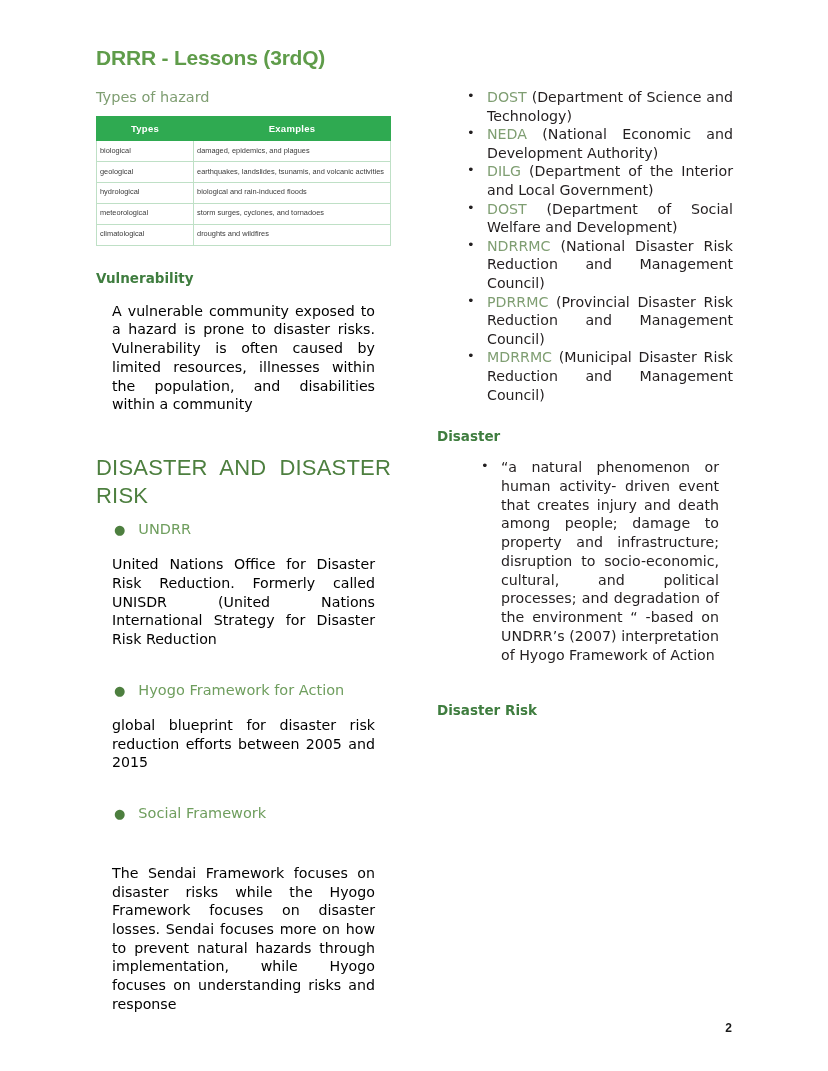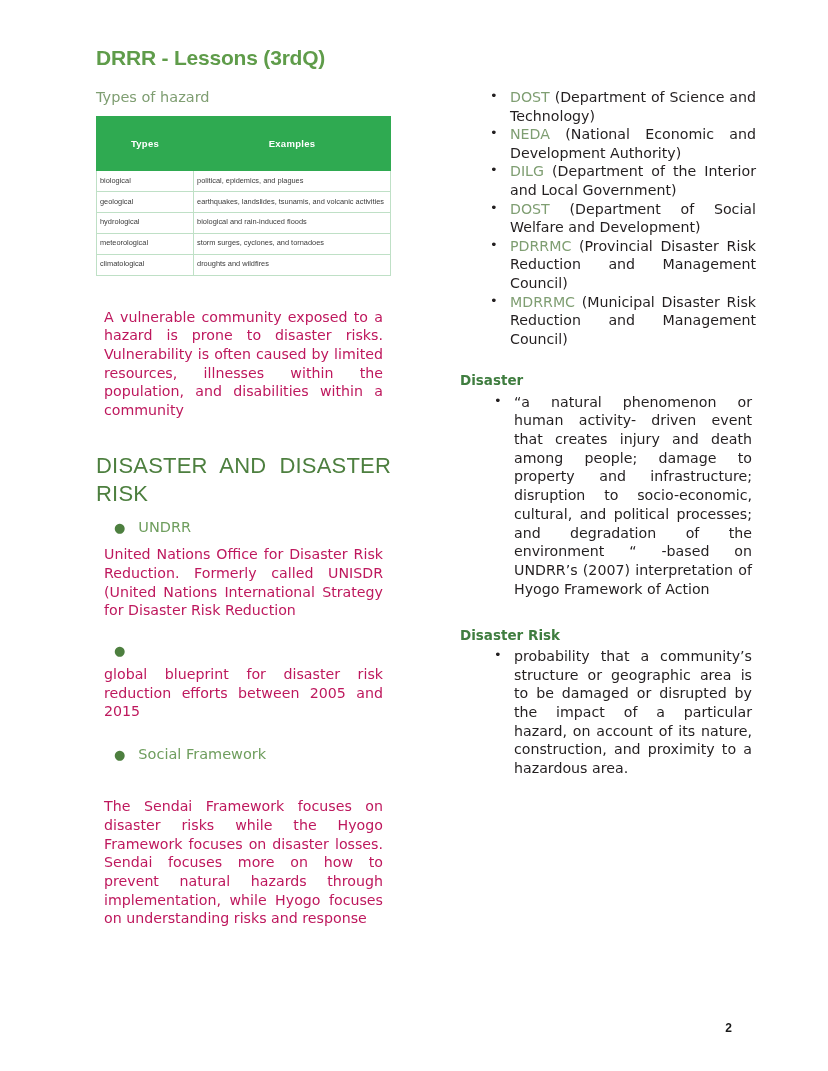--- a/index.html
+++ b/index.html
@@ -38,21 +38,21 @@
     height: 900px;
   }
   .col-left {
     position: absolute;
     left: 96px;
     top: 0;
     width: 295px;
   }
   .col-right {
     position: absolute;
-    left: 460px;
+    left: 437px;
     top: 0;
     width: 296px;
   }
 
   
   .label-sage {
     font-family: "DejaVu Sans", sans-serif;
     font-size: 14.5px;
     color: #7f9e72;
     line-height: 1.25;
@@ -74,22 +74,22 @@
     text-align: justify;
     text-align-last: left;
     margin: 0;
     letter-spacing: 0.2px;
   }
   .body {
     font-size: 14.2px;
     line-height: 1.32;
     text-align: justify;
     text-align-last: left;
-    margin: 8px;
-    color: #be185d;
+    margin: 16px;
+    color: #000000;
   }
   .spacer-sm { height: 10px; }
   .spacer-md { height: 16px; }
   .spacer-lg { height: 24px; }
 
   
   .sub-bullet {
     display: flex;
     align-items: baseline;
     margin: 0 0 1px 0;
@@ -114,21 +114,21 @@
     width: 295px;
     table-layout: fixed;
     margin: 0;
   }
   table.hazard th {
     background: #2faa51;
     color: #ffffff;
     font-family: "Liberation Sans", sans-serif;
     font-size: 9.5px;
     font-weight: bold;
-    padding: 21px 2px;
+    padding: 6px 2px;
     border: 1px solid #2faa51;
     text-align: center;
     letter-spacing: 0.3px;
   }
   table.hazard td {
     background: #ffffff;
     color: #3a3a3a;
     font-family: "Liberation Sans", sans-serif;
     font-size: 7.4px;
     padding: 5.5px 3px;
@@ -163,21 +163,21 @@
     color: #231f20;
     font-size: 13px;
   }
   .acr {
     color: #7f9e72;
   }
 
   
   ul.def-list {
     list-style: none;
-    margin: 4px;
+    margin: 14px;
     padding: 0;
   }
   ul.def-list > li {
     position: relative;
     padding-left: 50px;
     font-size: 14.2px;
     line-height: 1.32;
     text-align: justify;
     text-align-last: left;
     color: #231f20;
@@ -221,21 +221,21 @@
           </colgroup>
         <thead>
           <tr>
             <th>Types</th>
             <th>Examples</th>
           </tr>
         </thead>
         <tbody>
           <tr>
             <td>biological</td>
-            <td>political, epidemics, and plagues</td>
+            <td>damaged, epidemics, and plagues</td>
           </tr>
           <tr>
             <td>geological</td>
             <td>earthquakes, landslides, tsunamis, and volcanic activities</td>
           </tr>
           <tr>
             <td>hydrological</td>
             <td>biological and rain-induced floods</td>
           </tr>
           <tr>
@@ -244,38 +244,40 @@
           </tr>
           <tr>
             <td>climatological</td>
             <td>droughts and wildfires</td>
           </tr>
         </tbody>
       </table>
 
       <div class="spacer-lg"></div>
 
+      <div class="head-bold-green">Vulnerability</div>
       <p class="body">A vulnerable community exposed to a hazard is prone to disaster risks. Vulnerability is often caused by limited resources, illnesses within the population, and disabilities within a community</p>
 
       <div class="spacer-lg"></div>
 
       <div class="big-head">DISASTER AND DISASTER RISK</div>
 
       <div class="spacer-sm"></div>
 
       <div class="sub-bullet">
         <span class="dot">●</span>
         <span class="txt">UNDRR</span>
       </div>
       <p class="body">United Nations Office for Disaster Risk Reduction. Formerly called UNISDR (United Nations International Strategy for Disaster Risk Reduction</p>
 
       <div class="spacer-md"></div>
 
       <div class="sub-bullet">
         <span class="dot">●</span>
+        <span class="txt">Hyogo Framework for Action</span>
       </div>
       <p class="body">global blueprint for disaster risk reduction efforts between 2005 and 2015</p>
 
       <div class="spacer-md"></div>
 
       <div class="sub-bullet">
         <span class="dot">●</span>
         <span class="txt">Social Framework</span>
       </div>
 
@@ -284,35 +286,33 @@
       <p class="body">The Sendai Framework focuses on disaster risks while the Hyogo Framework focuses on disaster losses. Sendai focuses more on how to prevent natural hazards through implementation, while Hyogo focuses on understanding risks and response</p>
     </div>
 
     <div class="col-right">
 
       <ul class="acr-list">
         <li><span class="acr">DOST</span> <span>(Department of Science and Technology)</span></li>
         <li><span class="acr">NEDA</span> <span>(National Economic and Development Authority)</span></li>
         <li><span class="acr">DILG</span> <span>(Department of the Interior and Local Government)</span></li>
         <li><span class="acr">DOST</span> <span>(Department of Social Welfare and Development)</span></li>
+        <li><span class="acr">NDRRMC</span> <span>(National Disaster Risk Reduction and Management Council)</span></li>
         <li><span class="acr">PDRRMC</span> <span>(Provincial Disaster Risk Reduction and Management Council)</span></li>
         <li><span class="acr">MDRRMC</span> <span>(Municipal Disaster Risk Reduction and Management Council)</span></li>
       </ul>
 
       <div class="spacer-lg"></div>
 
       <div class="head-bold-green">Disaster</div>
       <ul class="def-list">
         <li>“a natural phenomenon or human activity- driven event that creates injury and death among people; damage to property and infrastructure; disruption to socio-economic, cultural, and political processes; and degradation of the environment “ -based on UNDRR’s (2007) interpretation of Hyogo Framework of Action</li>
       </ul>
 
       <div class="spacer-lg"></div>
 
       <div class="head-bold-green">Disaster Risk</div>
-      <ul class="def-list">
-        <li>probability that a community’s structure or geographic area is to be damaged or disrupted by the impact of a particular hazard, on account of its nature, construction, and proximity to a hazardous area.</li>
-      </ul>
     </div>
 
   </div>
 
   <div class="page-number">2</div>
 </div>
 
 </body></html>

